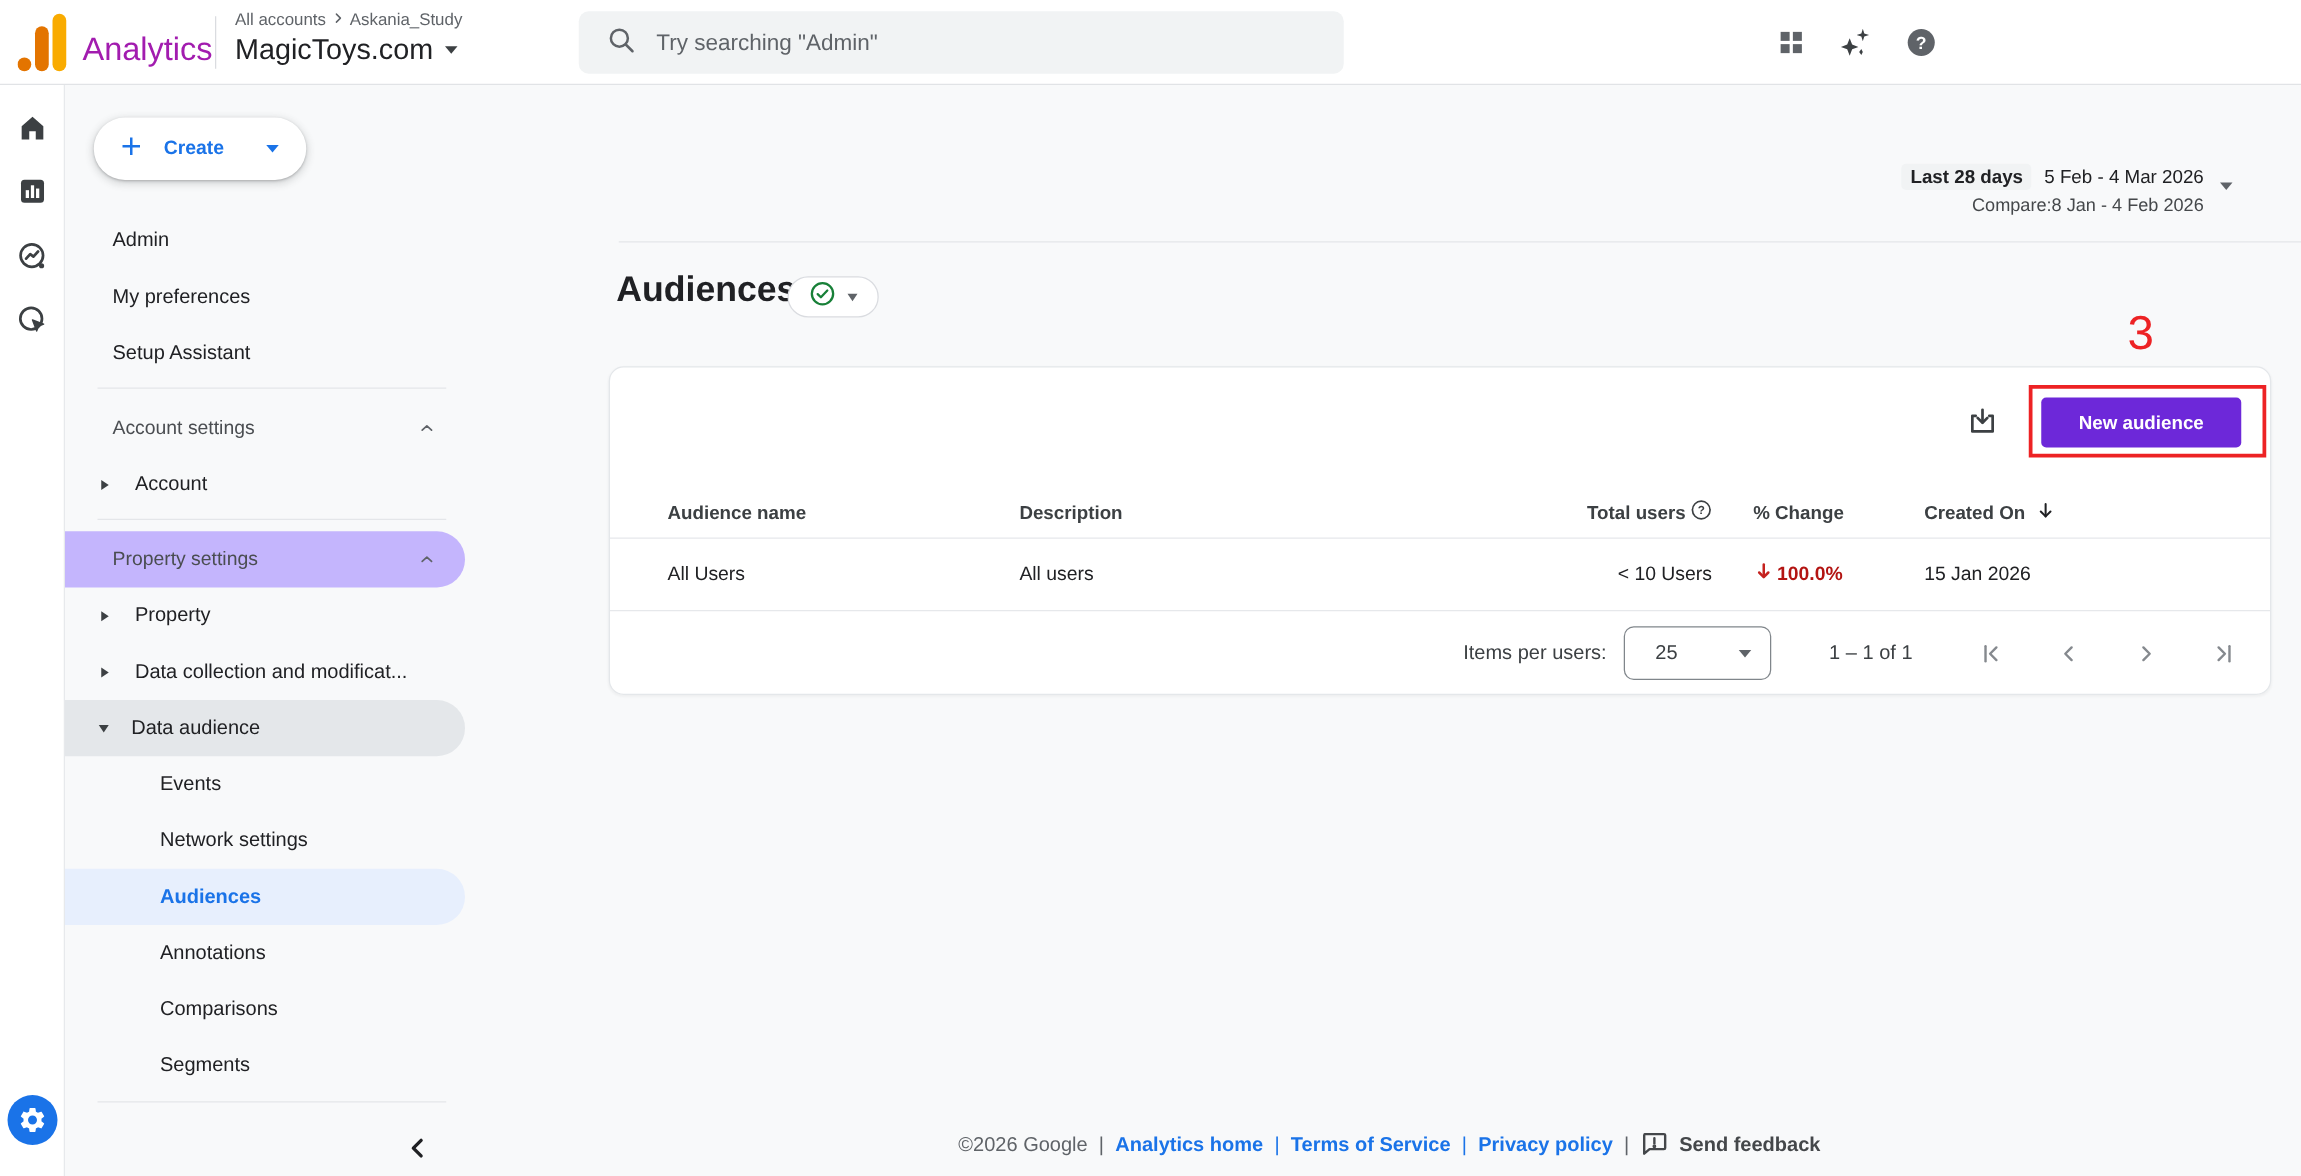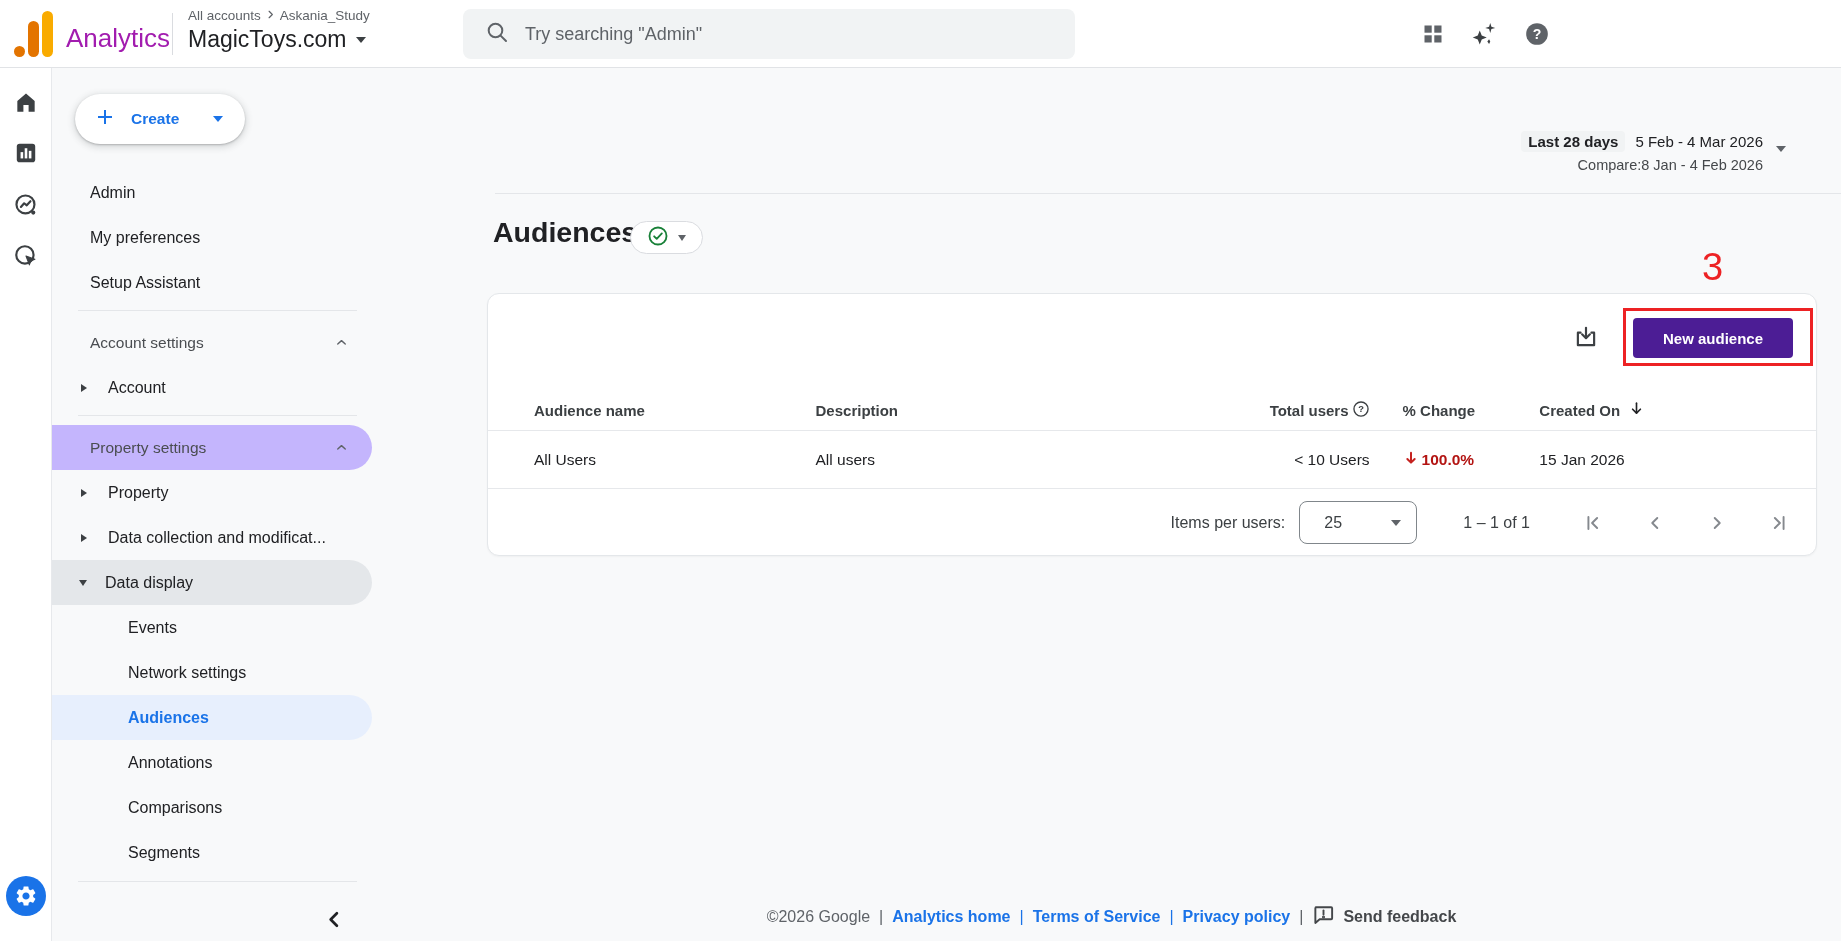--- a/index.html
+++ b/index.html
@@ -72,21 +72,21 @@
                  border-radius:17px; background:#fff; display:flex; align-items:center; justify-content:center;
                  gap:9px; cursor:pointer; }
   .title-badge .caret { border-top-color:#5f6368; border-left-width:4.5px; border-right-width:4.5px; }
 
   .step-num { position:absolute; left:1702px; top:246px; font-size:38px; color:#ed2224; font-weight:500; z-index:9; }
 
   .card { position:absolute; left:487px; top:293px; width:1330px; height:263px; background:#fff;
           border:1px solid #e4e7ea; border-radius:12px; box-shadow:0 1px 2px rgba(0,0,0,.04); }
   .dl-icon { position:absolute; left:1085px; top:30px; width:26px; height:26px; cursor:pointer; }
   .red-box { position:absolute; left:1135px; top:14px; width:190px; height:58px; border:3px solid #ed2224; z-index:8; pointer-events:none; }
-  .new-aud-btn { position:absolute; left:1145px; top:24px; width:160px; height:40px; background:#4c1d95;
+  .new-aud-btn { position:absolute; left:1145px; top:24px; width:160px; height:40px; background:#6d28d9;
                  border:none; border-radius:4px; color:#fff; font-size:15px; font-weight:bold;
                  font-family:"Liberation Sans", sans-serif; cursor:pointer; }
 
   .thead, .trow { position:absolute; left:0; right:0; display:flex; align-items:center;
                   padding:0 97px 0 46px; border-bottom:1px solid #e6e8eb; }
   .thead { top:96px; height:41px; font-size:15px; color:#3c4043; font-weight:bold; }
   .trow  { top:137px; height:58px; font-size:15.5px; color:#202124; }
   .c-name { width:282px; }
   .c-desc { width:355px; }
   .c-users { width:200px; display:flex; justify-content:flex-end; align-items:center; gap:3px; text-align:right; }
@@ -256,21 +256,21 @@
       <div class="srow exp">
         <span class="tri-r"></span>
         <span>Property</span>
       </div>
       <div class="srow exp">
         <span class="tri-r"></span>
         <span>Data collection and modificat...</span>
       </div>
       <div class="srow exp p-gray">
         <span class="tri-d"></span>
-        <span>Data display</span>
+        <span>Data audience</span>
       </div>
       <div class="srow sub">
           <span>Events</span>
         </div>
       <div class="srow sub">
           <span>Network settings</span>
         </div>
       <div class="srow sub p-blue">
           <span>Audiences</span>
         </div>

